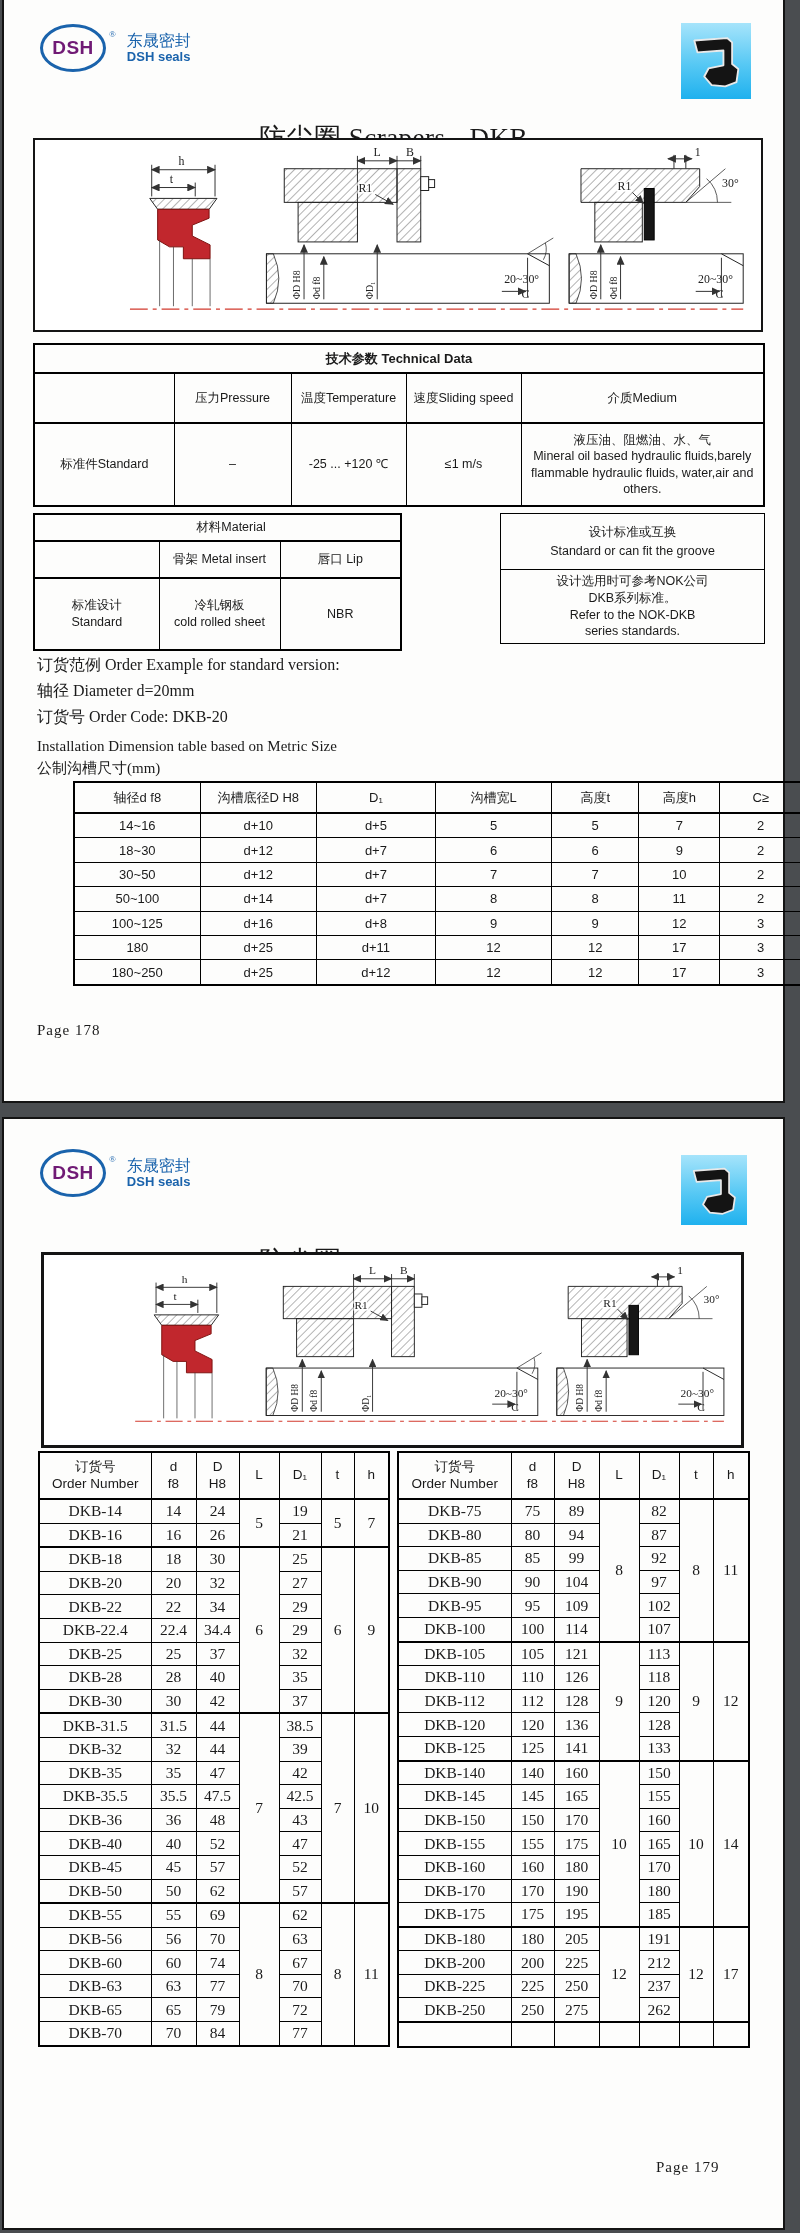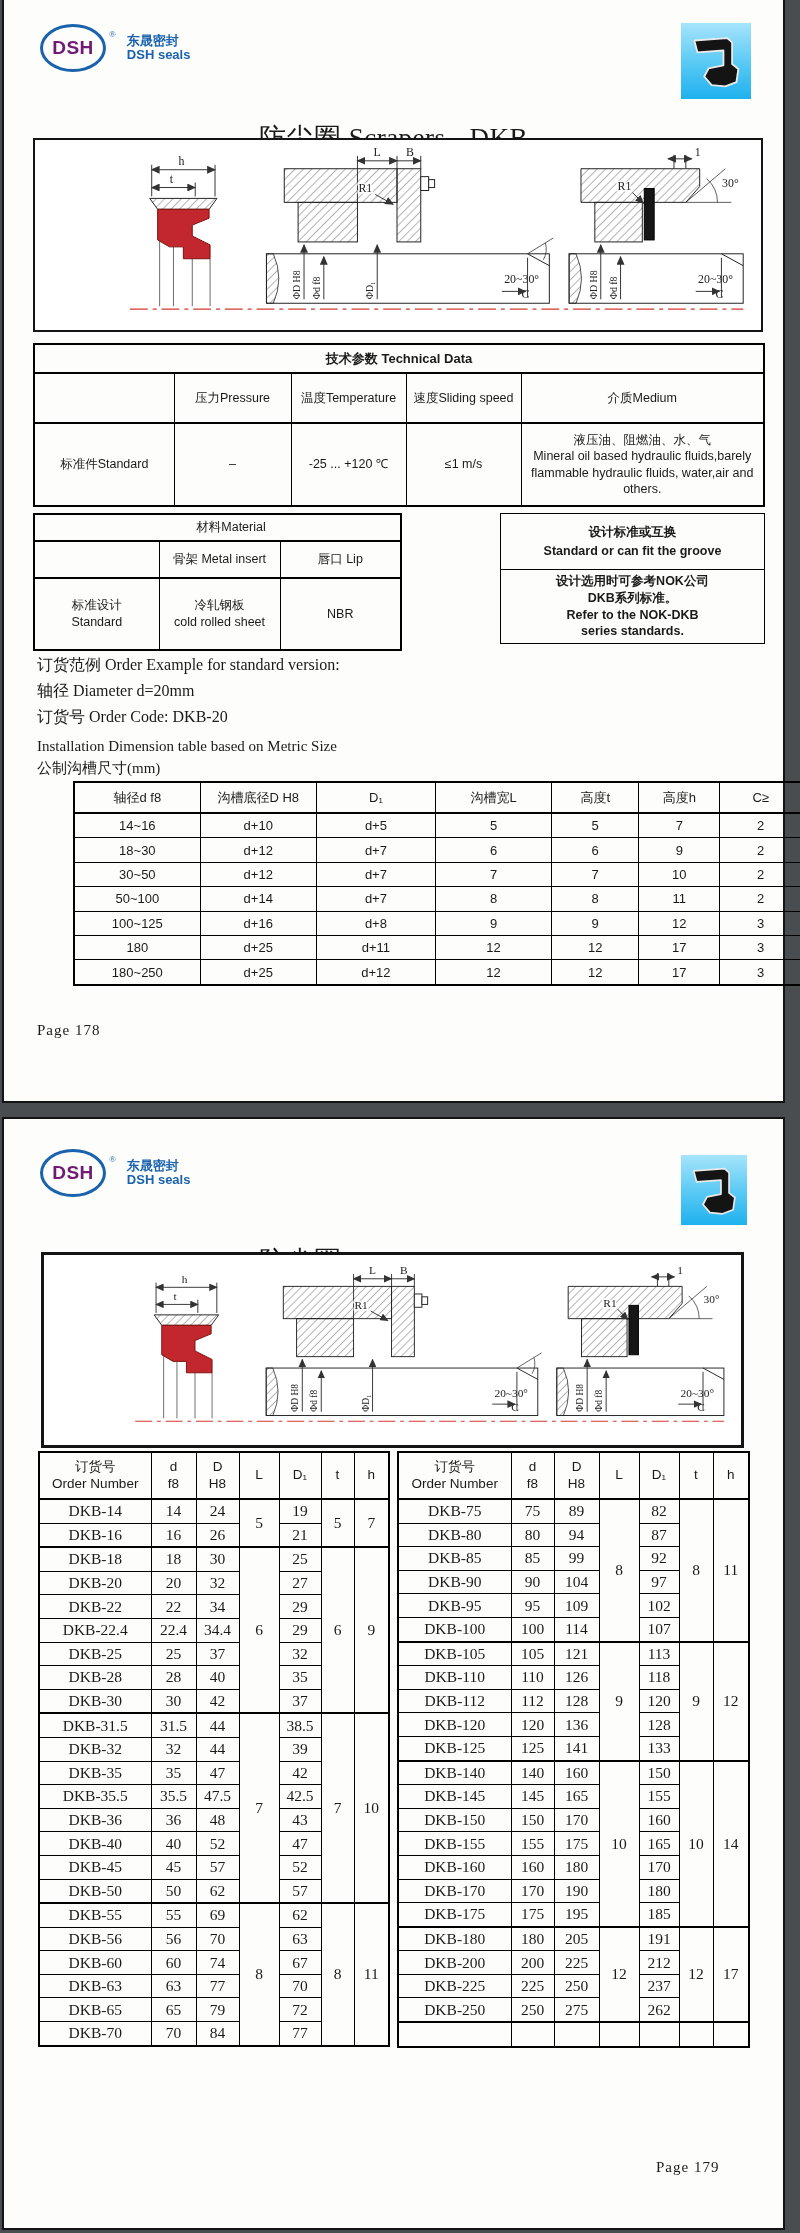--- a/index.html
+++ b/index.html
@@ -19,21 +19,21 @@
   
   .logo{position:absolute;display:flex;align-items:center;gap:7px;}
   .logo-oval{
     width:60px;height:42px;border:3px solid #1a63ac;border-radius:50%;
     display:flex;align-items:center;justify-content:center;
     color:#701a75;font-family:"Liberation Sans",sans-serif;
     font-weight:bold;font-size:19px;letter-spacing:.5px;
   }
   .logo-reg{color:#1a63ac;font-size:9px;vertical-align:top;position:relative;top:-14px;left:-4px;}
   .logo-txt{display:flex;flex-direction:column;line-height:1.05;color:#1a63ac;font-family:"Liberation Sans",sans-serif;}
-  .logo-cn{font-size:13px;font-weight:bold;}
+  .logo-cn{font-size:16px;font-weight:normal;}
   .logo-en{font-size:13px;font-weight:bold;}
   .corner-icon{
     position:absolute;width:70px;height:76px;
     background:linear-gradient(180deg,#a6e4fb 0%,#56c8f4 55%,#1fb1ee 100%);
     display:flex;align-items:center;justify-content:center;
   }
   .doc-title{
     position:absolute;left:0;width:100%;text-align:center;
     font-size:27px;letter-spacing:.5px;
   }
@@ -271,21 +271,21 @@
       </td>
       <td>
         <div>冷轧钢板</div>
         <div>cold rolled sheet</div>
       </td>
       <td>NBR</td>
     </tr>
   </tbody>
     </table>
 
-  <div class="design-box" style="left:496px;top:513px;width:263px;font-weight:bold;">
+  <div class="design-box" style="left:496px;top:513px;width:263px;">
     <div class="cellA">
       <span>设计标准或互换</span>
       <span>Standard or can fit the groove</span>
     </div>
     <div class="cellB">
       <span>设计选用时可参考NOK公司</span>
       <span>DKB系列标准。</span>
       <span>Refer to the NOK-DKB</span>
       <span>series standards.</span>
     </div>

